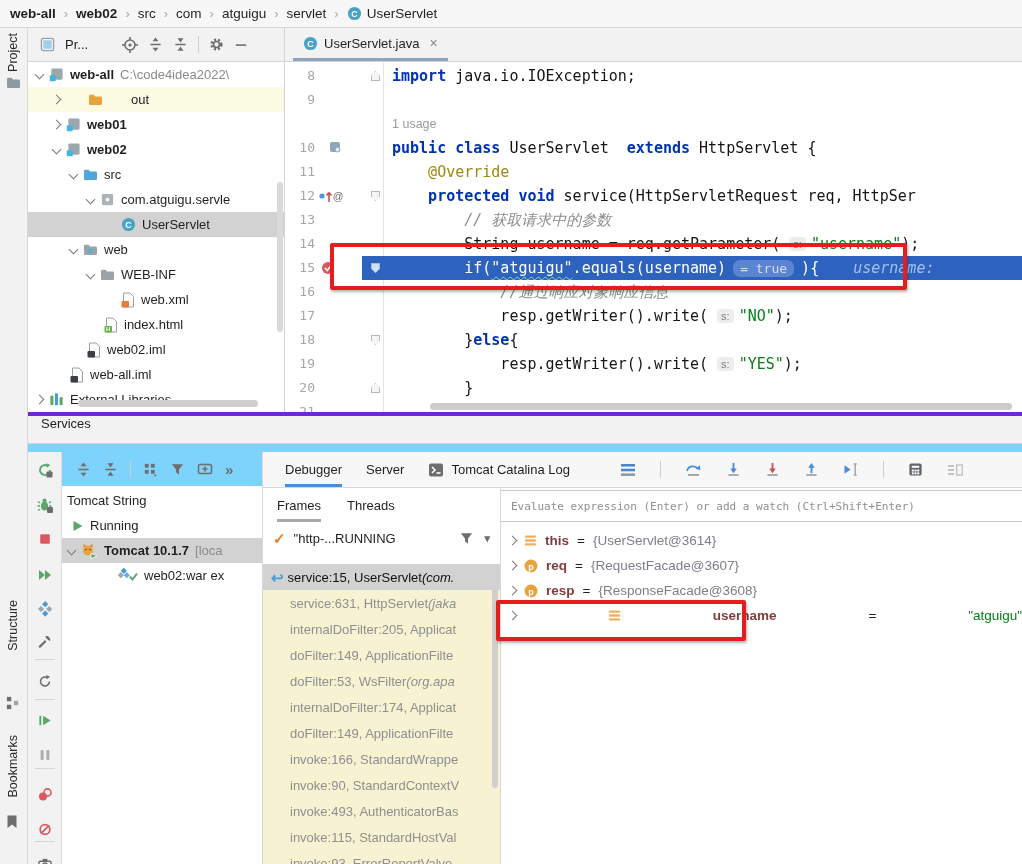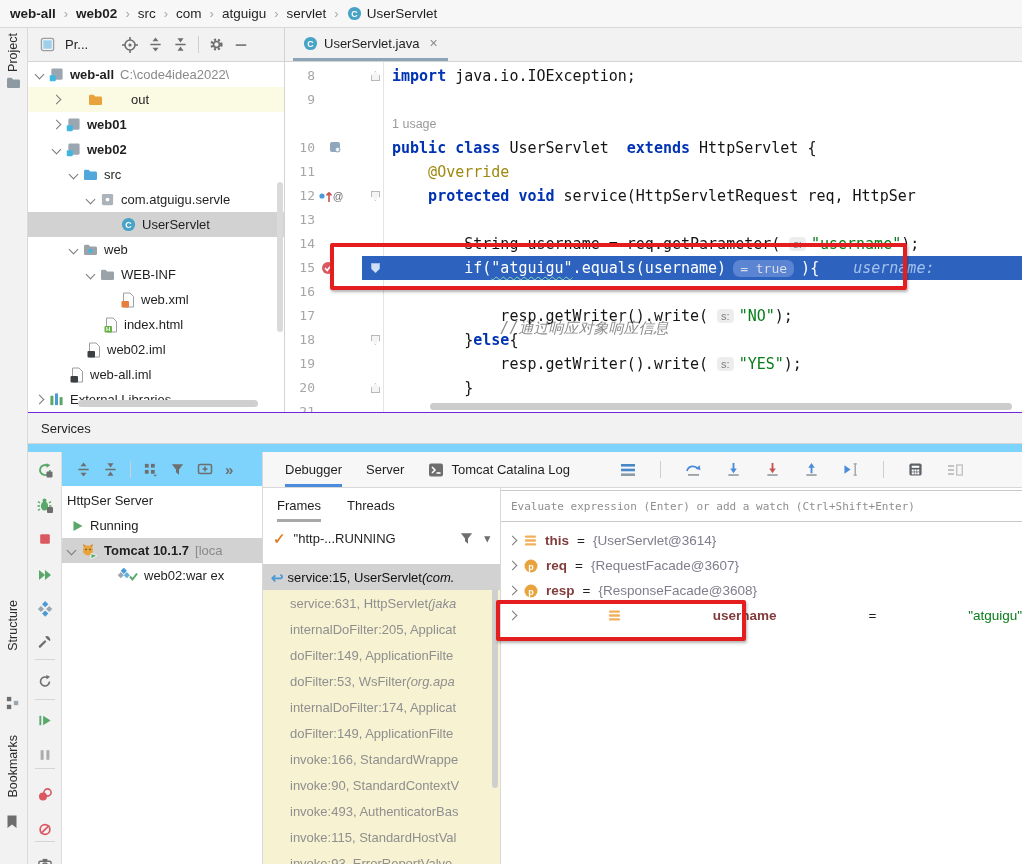--- a/index.html
+++ b/index.html
@@ -58,21 +58,21 @@
   .tk-ann{color:#9e880d}
   .tk-hint{background:#ededed;color:#7d7d7d;font-size:11px;border-radius:4px;padding:1px 4px;margin-right:5px;
            font-family:"Liberation Sans",sans-serif;vertical-align:1px}
   .tk-w{color:#fff}
   .tk-w-wavy{color:#fff;text-decoration:underline wavy #8fd6b1;text-decoration-thickness:1px;text-underline-offset:3px}
   .tk-pill{background:#5b84d2;color:#d6dce8;border-radius:7px;padding:1px 7px;margin:0 7px;font-size:13px}
   .tk-inline-hint{color:#a3c0ee;font-style:italic;margin-left:34px}
   .escroll{position:absolute;left:145px;top:341px;width:582px;height:7px;background:#cccccc;border-radius:4px;z-index:5}
 
   .svc-header{position:absolute;left:28px;top:412px;width:994px;height:32px;background:#f2f2f2;
-    border-top:1px solid #6d28d9;border-bottom:1px solid #d6d6d6;display:flex;align-items:center;padding-left:13px}
+    border-top:4px solid #6d28d9;border-bottom:1px solid #d6d6d6;display:flex;padding-left:13px}
   .debugcol{position:absolute;left:28px;top:452px;width:34px;height:412px;background:#f2f2f2;border-right:1px solid #ddd}
   .dicon{position:absolute;left:50%;transform:translateX(-50%)}
   .ddiv{position:absolute;left:7px;width:20px;height:1px;background:#d5d5d5}
 
   .svc-toolbar{position:absolute;left:62px;top:452px;width:200px;height:34px;display:flex;align-items:center;gap:12px;padding-left:14px;overflow:hidden}
   .svc-tree{position:absolute;left:62px;top:486px;width:200px;height:378px;background:#fff;overflow:hidden}
   .srow{position:absolute;left:0;width:100%;height:25px;display:flex;align-items:center;gap:6px;white-space:nowrap}
   .srow.sel{background:#d2d2d2}
   .srow .sfx{color:#8a8a8a}
   .vsep{position:absolute;left:262px;top:452px;width:1px;height:412px;background:#d8d8d8;z-index:4}
@@ -355,38 +355,39 @@
         <span class="i gico" style="left: 34px;"><svg width="24" height="14" viewBox="0 0 24 14">
             <circle cx="3" cy="7" r="2.6" fill="#4A9BD5"></circle>
             <path d="M10 13V3.5M10 3.5L7.5 6.5M10 3.5l2.5 3" stroke="#C75450" stroke-width="1.6" fill="none"></path>
             <text x="19" y="11" text-anchor="middle" font-size="10.5" fill="#6E6E6E" font-family="Liberation Sans,sans-serif">@</text>
           </svg></span>
         <span class="fold down"></span>
         <span class="ecode" style="padding-left: 36.12px;"><span class="tk-kw">protected</span><span class="tk-pl"> </span><span class="tk-kw">void</span><span class="tk-pl"> service(HttpServletRequest req, HttpSer</span></span>
       </div>
       <div class="eline" style="top: 146px;">
         <span class="lnum">13</span>
+        <span class="ecode" style="padding-left: 72.24px;"><span class="tk-com">// 获取请求中的参数</span></span>
       </div>
       <div class="eline" style="top: 170px;">
         <span class="lnum">14</span>
         <span class="ecode" style="padding-left: 72.24px;"><span class="tk-pl">String username = req.getParameter( </span><span class="tk-hint">s:</span><span class="tk-str">"username"</span><span class="tk-pl">);</span></span>
       </div>
       <div class="eline" style="top: 194px;">
         <div class="execbg"></div>
         <span class="lnum">15</span>
         <span class="i gico" style="left: 36px;"><svg width="14" height="14" viewBox="0 0 14 14">
             <circle cx="7" cy="7" r="6" fill="#DB5860"></circle>
             <path d="M4 7l2.2 2.5 3.8-5" fill="none" stroke="#fff" stroke-width="1.6"></path>
           </svg></span>
         <span class="fold down exec"></span>
         <span class="ecode" style="padding-left: 72.24px;"><span class="tk-w">if(</span><span class="tk-w-wavy">"atguigu"</span><span class="tk-w">.equals(username)</span><span class="tk-pill">= true</span><span class="tk-w">){</span><span class="tk-inline-hint">username:</span></span>
       </div>
       <div class="eline" style="top: 218px;">
         <span class="lnum">16</span>
-        <span class="ecode" style="padding-left: 108.36px; margin-top: 36px;"><span class="tk-com">//通过响应对象响应信息</span></span>
+        <span class="ecode" style="padding-left: 108.36px;"><span class="tk-com">//通过响应对象响应信息</span></span>
       </div>
       <div class="eline" style="top: 242px;">
         <span class="lnum">17</span>
         <span class="ecode" style="padding-left: 108.36px;"><span class="tk-pl">resp.getWriter().write( </span><span class="tk-hint">s:</span><span class="tk-str">"NO"</span><span class="tk-pl">);</span></span>
       </div>
       <div class="eline" style="top: 266px;">
         <span class="lnum">18</span>
         <span class="fold down"></span>
         <span class="ecode" style="padding-left: 72.24px;"><span class="tk-pl">}</span><span class="tk-kw">else</span><span class="tk-pl">{</span></span>
       </div>
@@ -490,21 +491,21 @@
           <path d="M2 2.5h12L9.6 8v5.5L6.4 11V8z" fill="#6E6E6E"></path>
         </svg></span>
       <span class="i"><svg width="16" height="16" viewBox="0 0 16 16">
           <rect x="1.5" y="3.5" width="13" height="9" rx="1.5" fill="none" stroke="#6E6E6E" stroke-width="1.5"></rect>
           <path d="M8 5.5v5M5.5 8h5" stroke="#6E6E6E" stroke-width="1.5"></path>
         </svg></span>
       <span class="gly" style="color: rgb(110, 110, 110); font-size: 15px; font-weight: bold;">»</span>
     </div>
   <div class="svc-tree">
       <div class="srow" style="top: 2px; padding-left: 5px;">
-        <span>HttpSer Server</span>
+        <span>Tomcat String</span>
       </div>
       <div class="srow" style="top: 27px; padding-left: 10px;">
         <span class="i"><svg width="12" height="12" viewBox="0 0 12 12">
             <path d="M1.5 1l9 5-9 5z" fill="#59A869"></path>
           </svg></span>
         <span>Running</span>
       </div>
       <div class="srow sel" style="top: 52px; padding-left: 6px;">
         <span class="chv d"></span>
         <span class="i"><svg width="17" height="16" viewBox="0 0 17 16">

